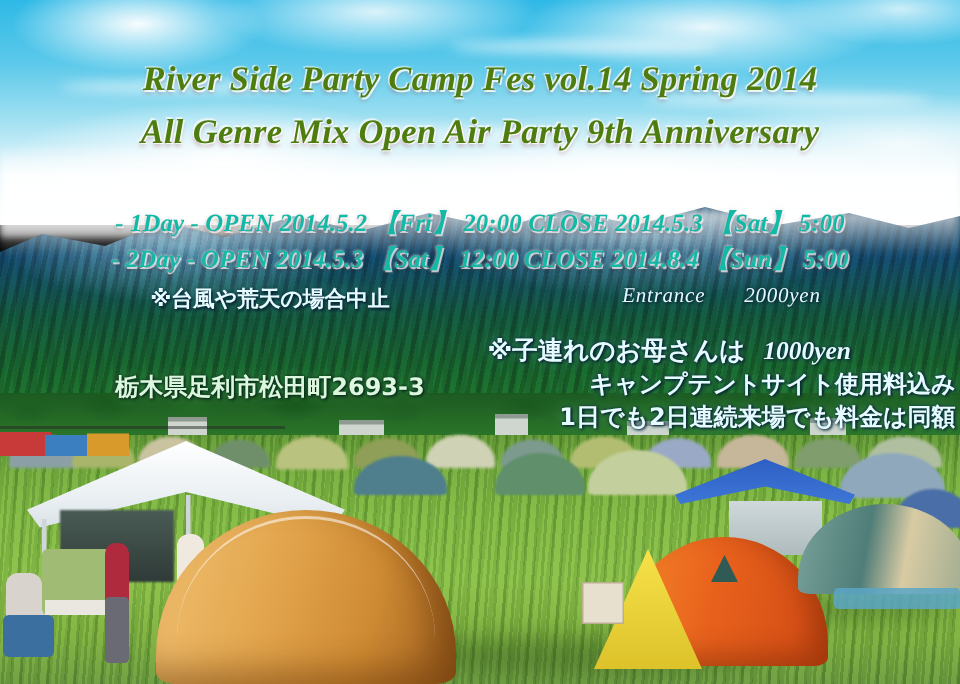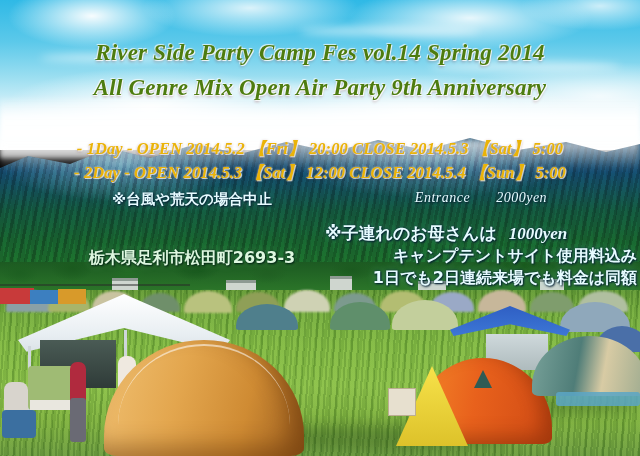--- a/index.html
+++ b/index.html
@@ -116,21 +116,21 @@
     text-shadow:
       0 0 2px rgba(255,255,255,.95),
       1px 1px 0 rgba(255,255,255,.8),
       -1px -1px 0 rgba(255,255,255,.6),
       0 2px 3px rgba(120,0,0,.30);
   }
   #title-line-1{top:40px;font-size:23px;}
   #title-line-2{top:75px;font-size:23px;}
 
   .sched{
-    color:#eab308;font-weight:700;font-style:italic;font-size:16.5px;
+    color:#14b8a6;font-weight:700;font-style:italic;font-size:16.5px;
     letter-spacing:.1px;
     text-shadow:
       0 0 2px rgba(255,255,255,.9),
       1px 1px 0 rgba(255,255,255,.65),
       0 1px 3px rgba(90,0,0,.45);
   }
   #schedule-1{top:138px;}
   #schedule-2{top:162px;}
 
   .jp{font-family:"DejaVu Sans", sans-serif;font-weight:700;}
@@ -150,21 +150,21 @@
       0 0 8px rgba(170,255,180,.30);
   }
   .redjp{
     color:#f5241c;font-style:normal;
     text-shadow:
       0 0 2px rgba(255,255,255,.5),
       1px 1px 2px rgba(70,0,0,.75);
   }
 
   
-  .colL{position:absolute;left:52px;width:280px;text-align:center;white-space:nowrap;}
+  .colL{position:absolute;left:40px;width:280px;text-align:center;white-space:nowrap;}
   #note-cancel{top:190px;font-size:14.5px;}
   #venue-name{top:214px;font-size:18px;}
   #venue-address{top:248px;font-size:16px;}
 
   
   .colR{position:absolute;left:325px;width:312px;white-space:nowrap;}
   #entrance-row{top:190px;text-align:center;font-size:14px;font-style:italic;font-family:"Liberation Serif",serif;letter-spacing:.5px;}
   #entrance-row .gap{display:inline-block;width:26px;}
   #fee-mother{top:222px;font-size:17px;text-align:left;}
   #fee-mother .en{font-family:"Liberation Serif",serif;font-style:italic;}
@@ -257,21 +257,21 @@
     <div class="t" style="left:58px;top:289px;width:28px;height:15px;background:#d89a2a;"></div>
     <div class="t" style="left:0;top:284px;width:190px;height:2px;background:rgba(40,40,40,.5);"></div>
   </div>
 
   <div class="txt title-red" id="title-line-1">River Side Party Camp Fes vol.14 Spring 2014</div>
 
   <div class="txt title-red" id="title-line-2">All Genre Mix Open Air Party  9th Anniversary</div>
 
   <div class="txt sched" id="schedule-1">- 1Day -  OPEN  2014.5.2 【Fri】 20:00  CLOSE 2014.5.3 【Sat】 5:00</div>
 
-  <div class="txt sched" id="schedule-2">- 2Day - OPEN  2014.5.3 【Sat】 12:00  CLOSE 2014.5.4 【Sun】 5:00</div>
+  <div class="txt sched" id="schedule-2">- 2Day - OPEN  2014.5.3 【Sat】 12:00  CLOSE 2014.8.4 【Sun】 5:00</div>
 
   <div class="colL jp pale" id="note-cancel">※台風や荒天の場合中止</div>
 
 
   <div class="colL jp palegreen" id="venue-address">栃木県足利市松田町2693-3</div>
 
   <div class="colR pale" id="entrance-row">
     <span>Entrance</span><span class="gap"></span><span>2000yen</span>
   </div>
 

